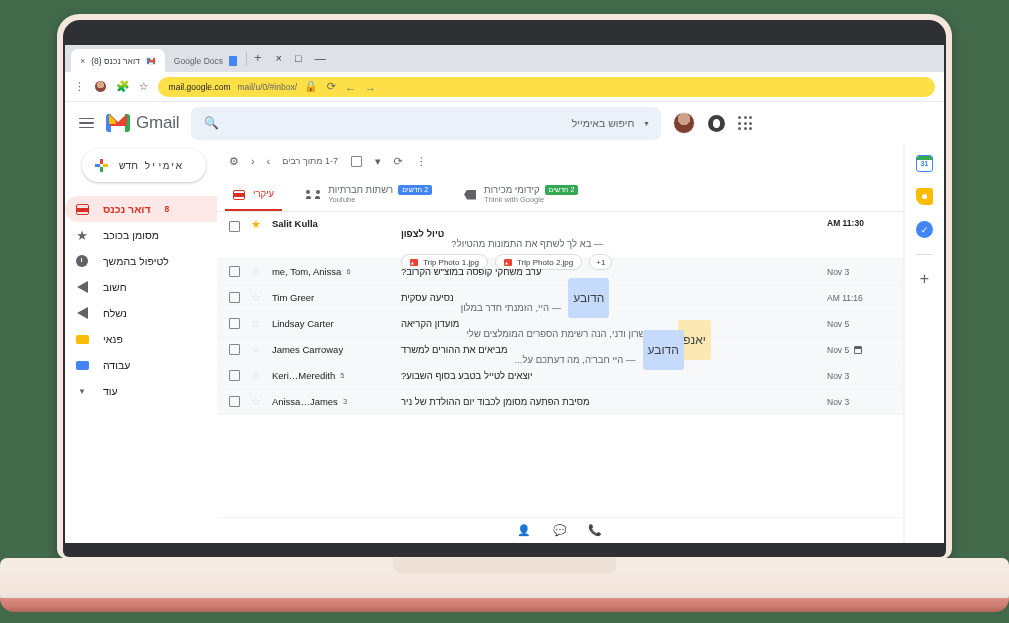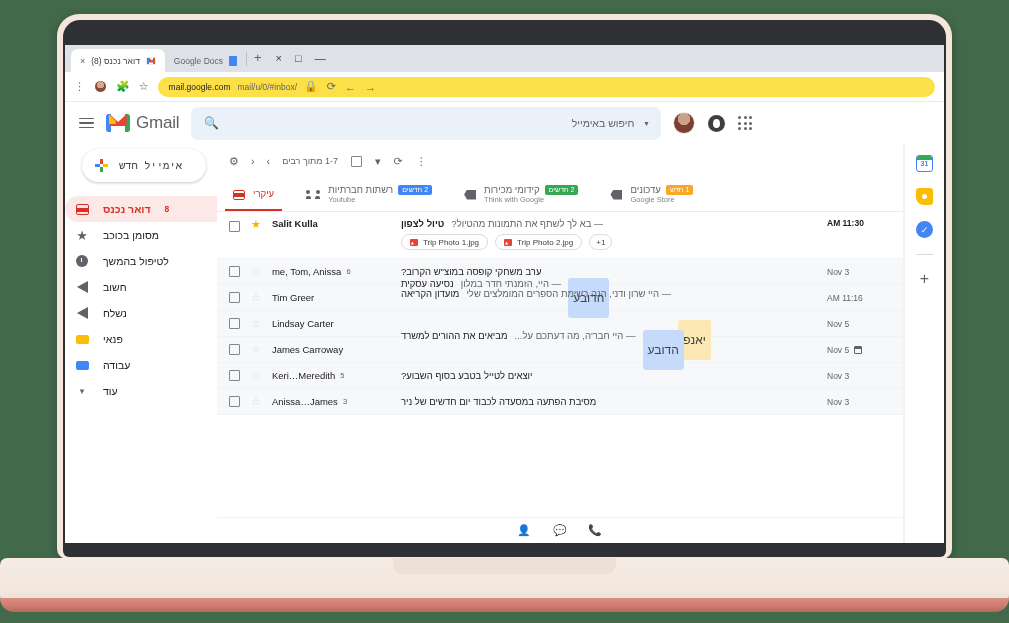--- a/index.html
+++ b/index.html
@@ -239,25 +239,25 @@
   .sender {
     width: 118px; flex: none; text-align: left; color: #202124;
     white-space: nowrap; overflow: hidden; text-overflow: ellipsis;
     display: flex; flex-direction: row-reverse; align-items: center; gap: 5px; justify-content: flex-start;
   }
   .sender .nm { direction: ltr; unicode-bidi: embed; }
   .sender.bold .nm { font-weight: bold; }
   .cnt { font-size: 7.5px; color: #5f6368; }
   .subject-cell {
     flex: 1; min-width: 0; display: flex; flex-direction: row-reverse;
-    align-items: flex-start; gap: 7px; overflow: hidden;
+    align-items: center; gap: 7px; overflow: hidden;
   }
   .subj { color: #202124; white-space: nowrap; }
   .subj.bold { font-weight: bold; }
-  .snippet { color: #5f6368; white-space: nowrap; overflow: hidden; text-overflow: ellipsis; }
+  .snippet { color: #5f6368; white-space: nowrap; overflow: hidden; text-overflow: ellipsis; margin-top: 20px; }
   .lbl { font-size: 12px; padding: 13px 5px; border-radius: 3px; white-space: nowrap; flex:none;}
   .lbl.blue { background: #c6dafc; color: #3c4043; }
   .lbl.orange { background: #fce8b2; color: #3c4043; margin-top: 32px; }
   .date-cell { width: 62px; flex: none; text-align: right; color: #5f6368; font-size: 8.5px;
                display:flex; flex-direction: row-reverse; align-items:center; gap:5px; justify-content:flex-start;}
   .date-cell.bold { color: #202124; font-weight: bold; }
   .cal-ic { width: 8px; height: 8px; border: 1.2px solid #5f6368; border-radius: 1px; position: relative; flex:none;}
   .cal-ic::after { content:""; position:absolute; left:0; right:0; top:0; height:2px; background:#5f6368;}
 
   .mail-row-tall { height: 47px; align-items: flex-start; padding-top: 6px; }
@@ -500,32 +500,20 @@
                 <span class="cat-ic-tag"></span>
               </span>
             <span class="cat-text">
               <span class="cat-row1">
                 <span class="cat-name">קידומי מכירות</span>
                 <span class="cat-badge" style="background:#34a853">2 חדשים</span>
               </span>
               <span class="cat-sub">Think with Google</span>
             </span>
           </div>
-          <div class="cat-tab">
-            <span class="cat-icon">
-                <span class="cat-ic-tag"></span>
-              </span>
-            <span class="cat-text">
-              <span class="cat-row1">
-                <span class="cat-name">עדכונים</span>
-                <span class="cat-badge" style="background:#f9a825">1 חדש</span>
-              </span>
-              <span class="cat-sub">Google Store</span>
-            </span>
-          </div>
         </div>
 
         <div class="mail-list">
 
           <div class="mail-row mail-row-tall unread">
             <span class="cbx" style="margin-top:3px"></span>
             <span class="row-star on">★</span>
             <span class="sender bold" style="margin-top:0">
               <span class="nm">Salit Kulla</span>
             </span>
@@ -631,21 +619,21 @@
           </div>
 
           <div class="mail-row read">
             <span class="cbx"></span>
             <span class="row-star">☆</span>
             <span class="sender">
               <span class="nm">Anissa…James</span>
               <span class="cnt">3</span>
             </span>
             <span class="subject-cell">
-              <span class="subj">מסיבת הפתעה במסעדה לכבוד יום חדשים של ניר</span>
+              <span class="subj">מסיבת הפתעה מסומן לכבוד יום ההולדת של ניר</span>
             </span>
             <span class="date-cell">
               <span>Nov 3</span>
             </span>
           </div>
 
         </div>
 
         <div class="chatbar">
           <span class="chat-ic">👤</span>

